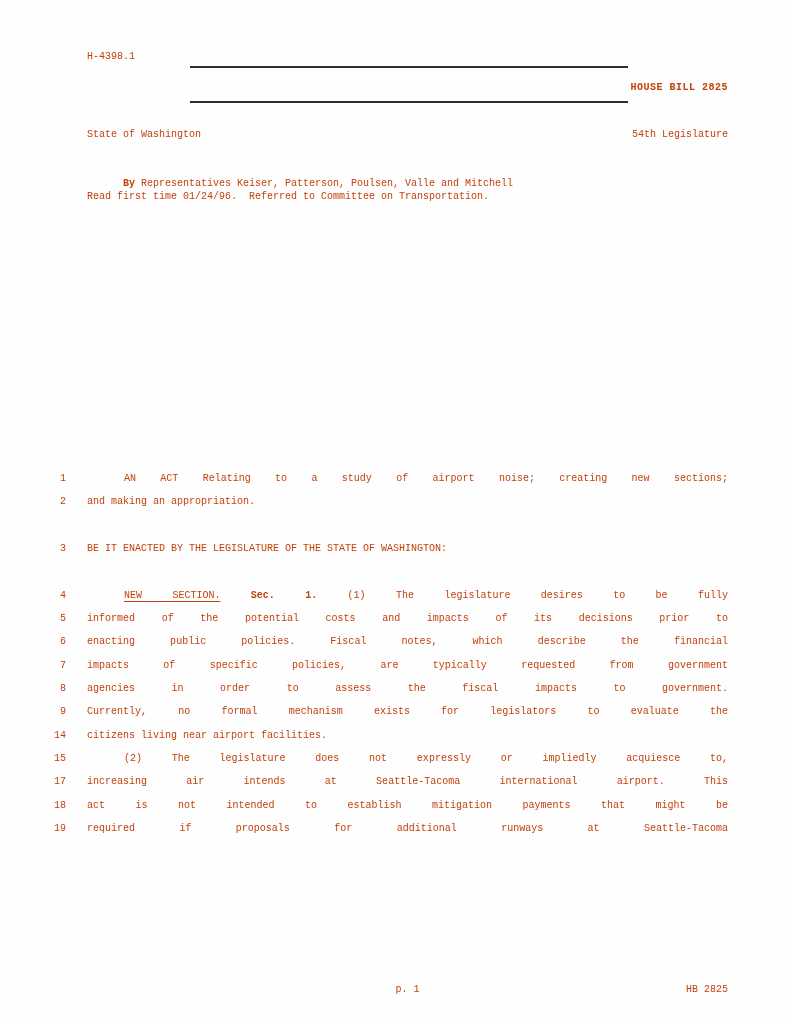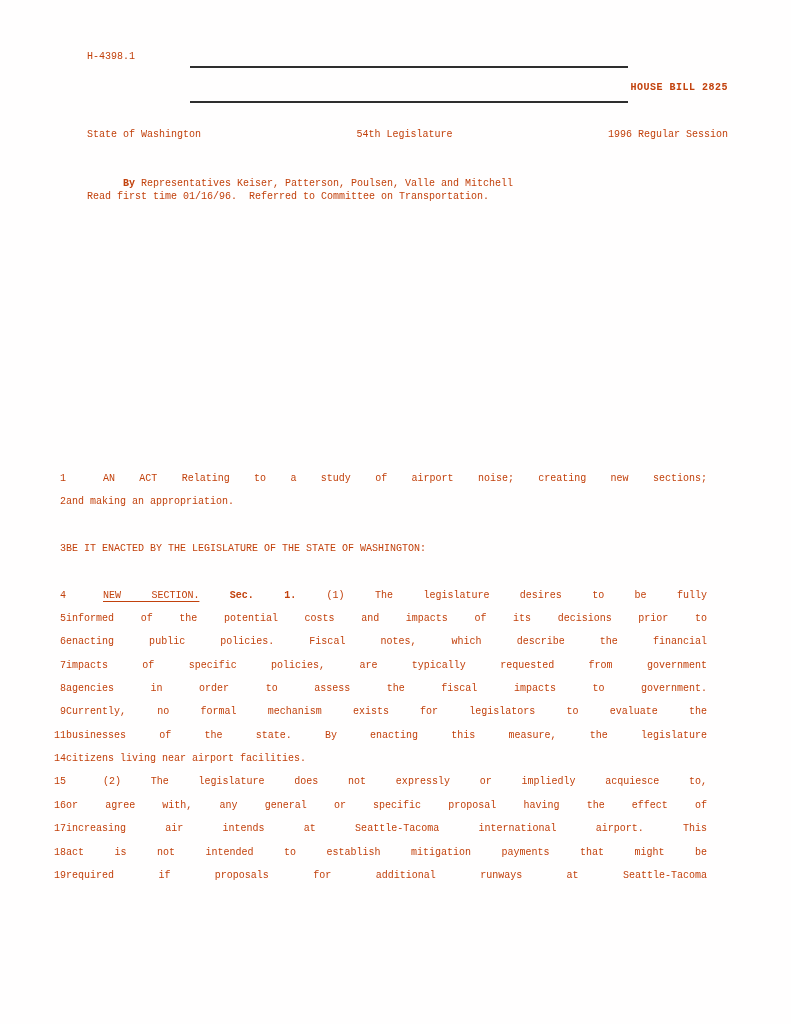--- a/index.html
+++ b/index.html
@@ -31,21 +31,21 @@
   }
   .row-by { top: 109px; }
   .row-read { top: 140px; }
   .bold { font-weight: bold; margin-top: 23px; }
 
   
   .bill-body { position: absolute; left: 40px; top: 467px; width: 688px; }
   .line { display: flex; line-height: 23.35px; }
   .line.gap { margin-top: 23.35px; }
   .line-num { width: 26px; text-align: right; flex: none; }
-  .line-text { width: 641px; white-space: pre-wrap; }
+  .line-text { margin-left: 21px; width: 641px; white-space: pre-wrap; }
   .line-text.j { white-space: normal; text-align: justify; text-align-last: justify; }
   .line-text.ind { text-indent: 37px; }
   .seg-n { }
   .seg-b { font-weight: bold; }
   .seg-u { text-decoration: underline; text-underline-offset: 3px; }
 
   
   .doc-footer { position: absolute; left: 87px; width: 641px; top: 981px; line-height: 18px; }
   .footer-page { display: block; text-align: center; white-space: pre; }
   .footer-bill { position: absolute; right: 0; top: 0; white-space: pre; }
@@ -56,26 +56,25 @@
 <div class="page">
 
   <div class="doc-header">
     <div class="hdr-row row-docnum">H-4398.1</div>
     <div class="hdr-rule rule-1"></div>
     <div class="hdr-row row-title">HOUSE BILL 2825</div>
     <div class="hdr-rule rule-2"></div>
     <div class="hdr-row row-dist">
       <span>State of Washington</span>
       <span>54th Legislature</span>
-      <span>1996 Regular Session</span>
     </div>
     <div class="hdr-row row-by">
       <span class="bold">By</span><span> Representatives Keiser, Patterson, Poulsen, Valle and Mitchell</span>
     </div>
-    <div class="hdr-row row-read">Read first time 01/16/96.  Referred to Committee on Transportation.</div>
+    <div class="hdr-row row-read">Read first time 01/24/96.  Referred to Committee on Transportation.</div>
   </div>
 
   <div class="bill-body">
 
   <div class="line">
         <span class="line-num">1</span>
         <span class="line-text j ind"><span class="seg-n">AN ACT Relating to a study of airport noise; creating new sections;</span></span>
       </div>
       <div class="line">
         <span class="line-num">2</span>
@@ -103,43 +102,39 @@
       </div>
       <div class="line">
         <span class="line-num">8</span>
         <span class="line-text j"><span class="seg-n">agencies in order to assess the fiscal impacts to government.</span></span>
       </div>
       <div class="line">
         <span class="line-num">9</span>
         <span class="line-text j"><span class="seg-n">Currently, no formal mechanism exists for legislators to evaluate the</span></span>
       </div>
       <div class="line">
-        <span class="line-num">11</span>
-        <span class="line-text j"><span class="seg-n">businesses of the state.  By enacting this measure, the legislature</span></span>
-      </div>
-      <div class="line">
         <span class="line-num">14</span>
         <span class="line-text"><span class="seg-n">citizens living near airport facilities.</span></span>
       </div>
       <div class="line">
         <span class="line-num">15</span>
         <span class="line-text j ind"><span class="seg-n">(2) The legislature does not expressly or impliedly acquiesce to,</span></span>
-      </div>
-      <div class="line">
-        <span class="line-num">16</span>
-        <span class="line-text j"><span class="seg-n">or agree with, any general or specific proposal having the effect of</span></span>
       </div>
       <div class="line">
         <span class="line-num">17</span>
         <span class="line-text j"><span class="seg-n">increasing air intends at Seattle-Tacoma international airport.  This</span></span>
       </div>
       <div class="line">
         <span class="line-num">18</span>
         <span class="line-text j"><span class="seg-n">act is not intended to establish mitigation payments that might be</span></span>
       </div>
       <div class="line">
         <span class="line-num">19</span>
         <span class="line-text j"><span class="seg-n">required if proposals for additional runways at Seattle-Tacoma</span></span>
       </div>
     </div>
 
+  <div class="doc-footer">
+    <span class="footer-page">p. 1</span>
+    <span class="footer-bill">HB 2825</span>
+  </div>
 
 </div>
 
 </body></html>

